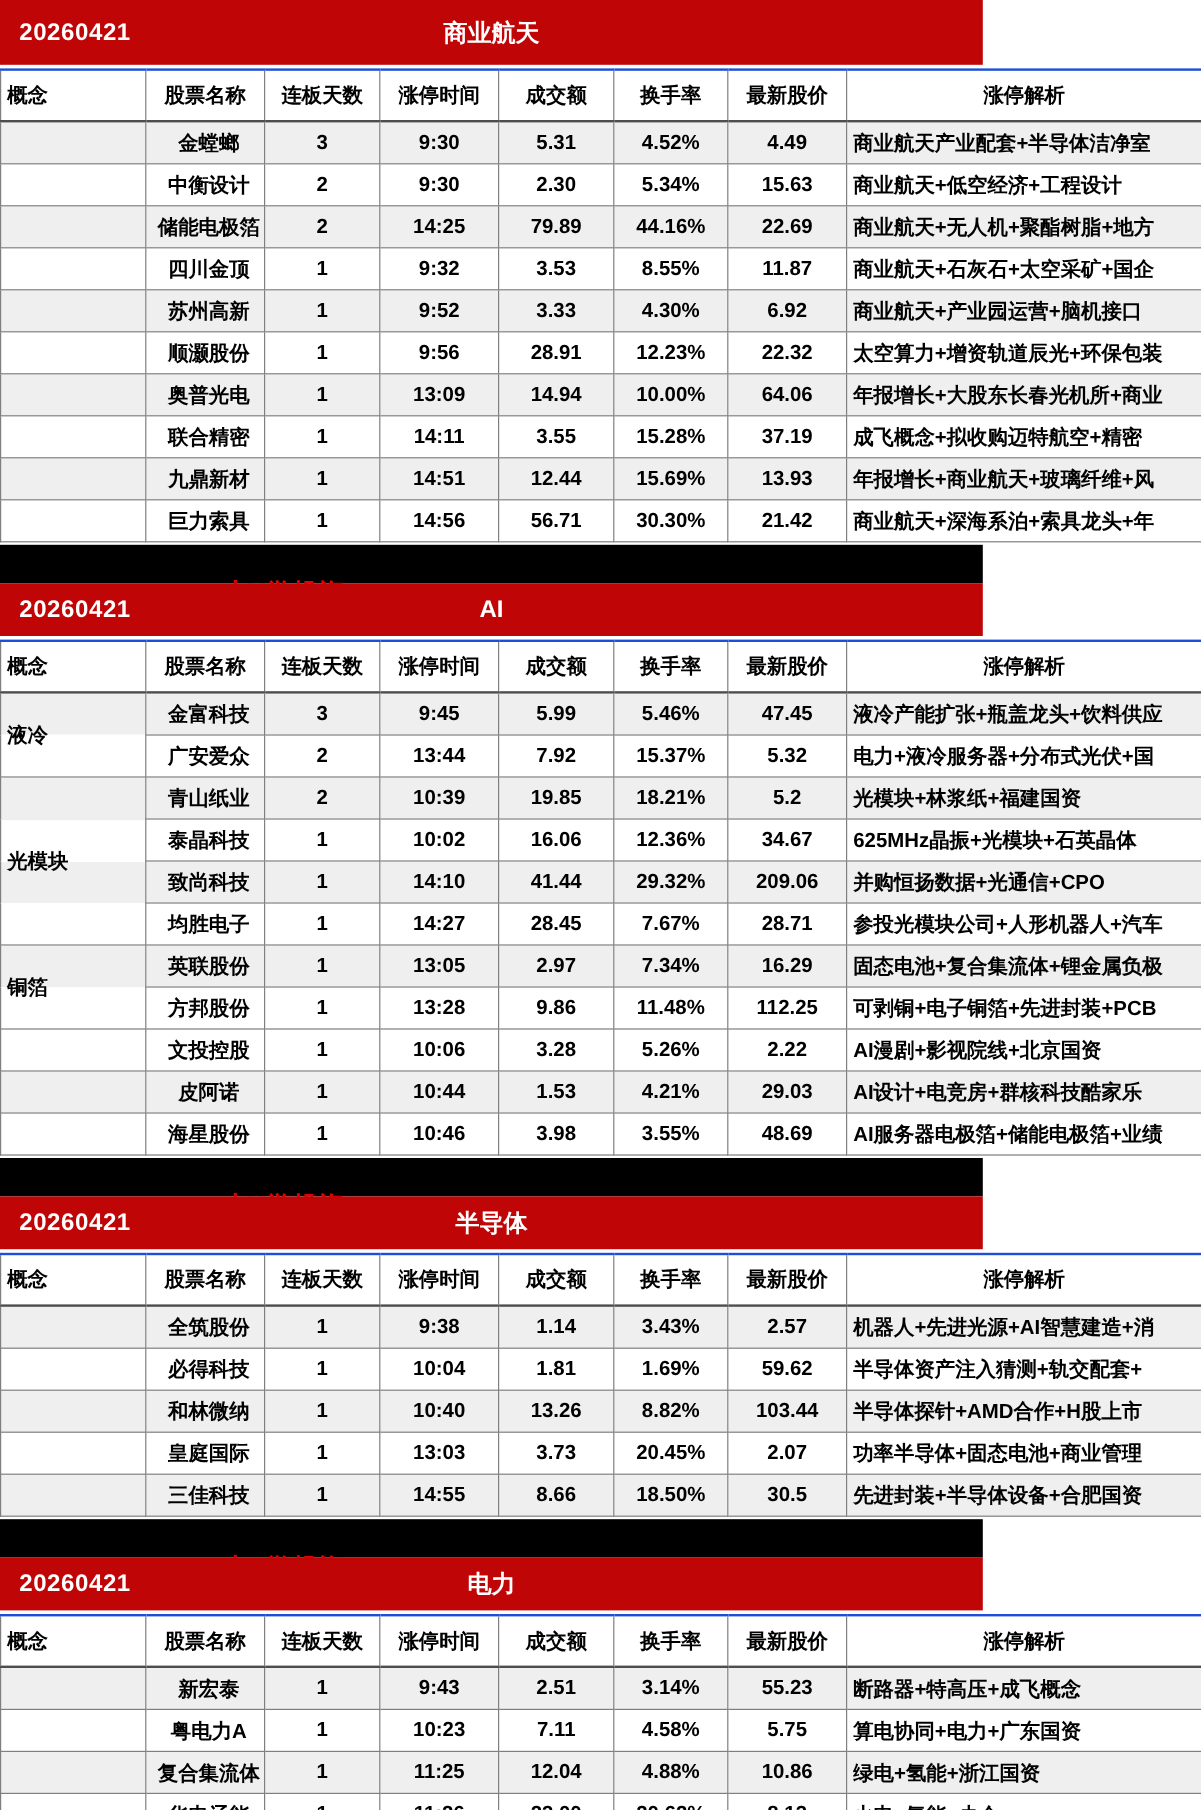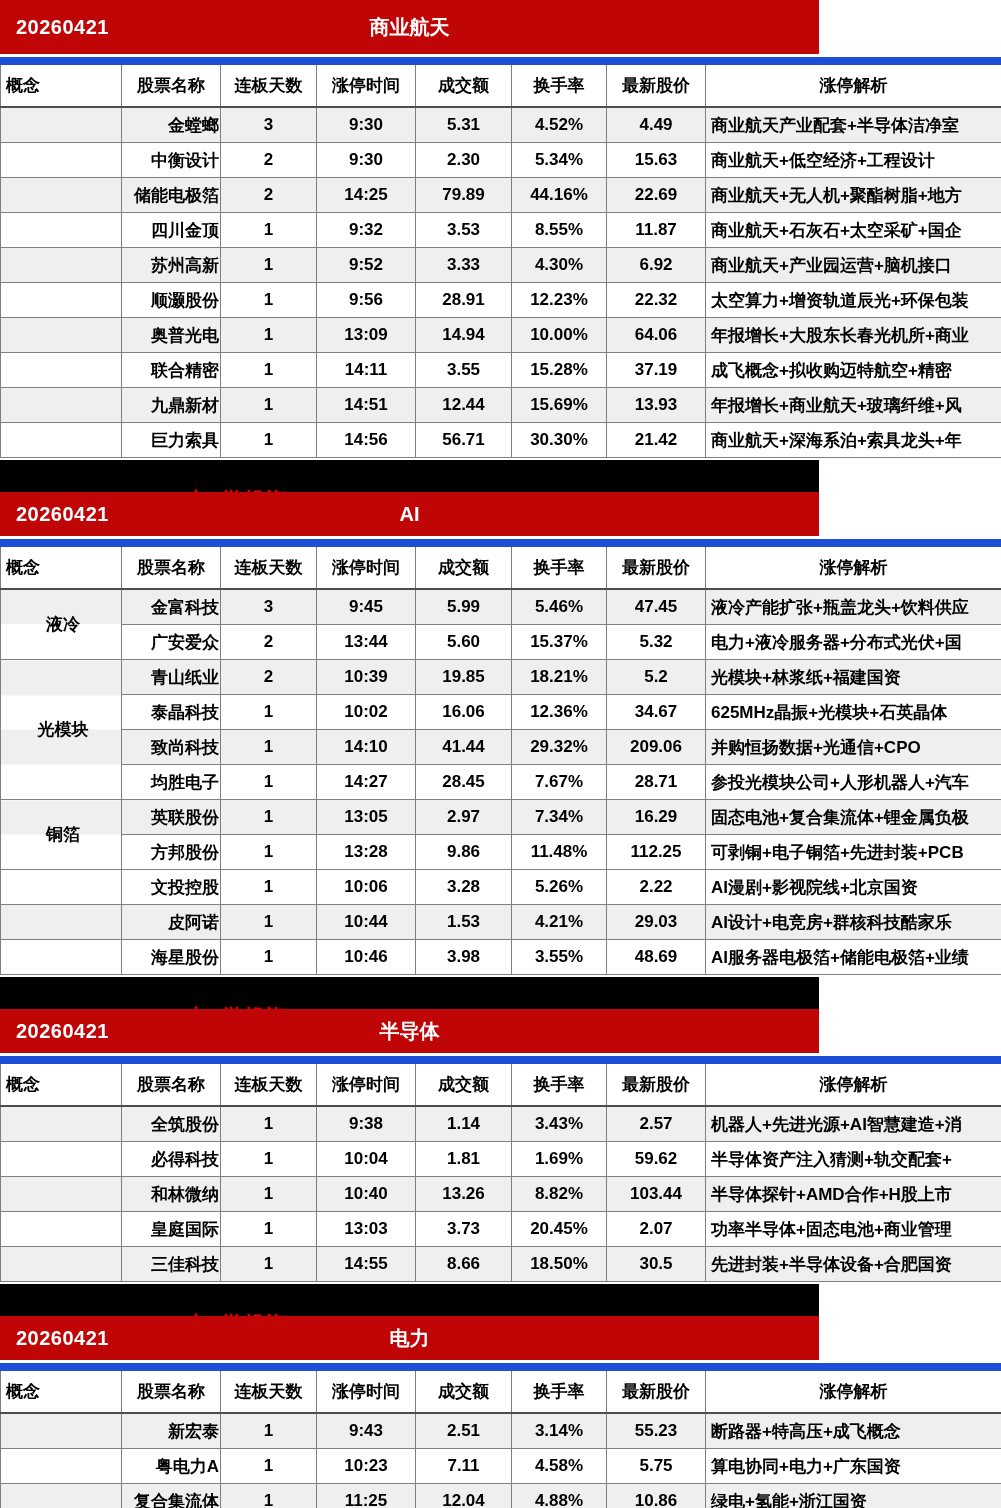--- a/index.html
+++ b/index.html
@@ -4,25 +4,25 @@
 <style>
   html,body{margin:0;padding:0;background:#ffffff;}
   body{width:1001px;font-family:"Liberation Sans","DejaVu Sans",sans-serif;}
   .sec{width:819px;}
   .redbar{background:#c00506;color:#ffffff;height:44px;display:flex;align-items:center;position:relative;}
   .sec.first .redbar{height:54px;}
   .redbar .date{position:absolute;left:16px;font-size:20px;font-weight:bold;letter-spacing:.5px;}
   .redbar .title{margin:1px auto;font-size:20px;font-weight:bold;}
   table.tbl{border-collapse:collapse;table-layout:fixed;width:1001px;margin-top:3px;}
   .tbl th,.tbl td{border:1px solid #7f7f7f;font-size:17px;color:#000;overflow:hidden;white-space:nowrap;}
-  .tbl th{height:39px;font-weight:bold;text-align:center;background:#ffffff;border-top:8px solid #1d4ed8;border-bottom:2px solid #4d4d4d;}
+  .tbl th{height:39px;font-weight:bold;text-align:center;background:#ffffff;border-top:2px solid #1d4ed8;border-bottom:2px solid #4d4d4d;}
   .tbl th.al{text-align:left;padding-left:5px;}
   .tbl td{height:32px;font-weight:bold;}
-  td.c-concept{text-align:center;padding-left:5px;vertical-align:middle;}
-  td.c-name{text-align:right;padding-left:7px;}
+  td.c-concept{text-align:left;padding-left:5px;vertical-align:middle;}
+  td.c-name{text-align:center;padding-left:7px;}
   td.c-days,td.c-time,td.c-amount,td.c-turn,td.c-price{text-align:center;}
   td.c-analysis{text-align:left;padding-left:5px;}
   td.shade{background:#efefef;}
   td.plain{background:#ffffff;}
   .blackbar{background:#000000;height:32px;margin-top:2px;display:flex;align-items:center;}
   .blackbar .brand{color:#e60000;font-size:21px;font-weight:bold;margin-left:185px;letter-spacing:1px;margin-top:48px;}
 </style>
 </head>
 <body>
 
@@ -199,21 +199,21 @@
             <td class="c-time shade">9:45</td>
             <td class="c-amount shade">5.99</td>
             <td class="c-turn shade">5.46%</td>
             <td class="c-price shade">47.45</td>
             <td class="c-analysis shade">液冷产能扩张+瓶盖龙头+饮料供应</td>
           </tr>
           <tr>
             <td class="c-name plain">广安爱众</td>
             <td class="c-days plain">2</td>
             <td class="c-time plain">13:44</td>
-            <td class="c-amount plain">5.60</td>
+            <td class="c-amount plain">7.92</td>
             <td class="c-turn plain">15.37%</td>
             <td class="c-price plain">5.32</td>
             <td class="c-analysis plain">电力+液冷服务器+分布式光伏+国</td>
           </tr>
           <tr>
             <td class="c-concept plain" rowspan="4" style="background: linear-gradient(rgb(239, 239, 239) 0%, rgb(239, 239, 239) 25%, rgb(255, 255, 255) 25%, rgb(255, 255, 255) 50%, rgb(239, 239, 239) 50%, rgb(239, 239, 239) 75%, rgb(255, 255, 255) 75%, rgb(255, 255, 255) 100%);">光模块</td>
             <td class="c-name shade">青山纸业</td>
             <td class="c-days shade">2</td>
             <td class="c-time shade">10:39</td>
             <td class="c-amount shade">19.85</td>

